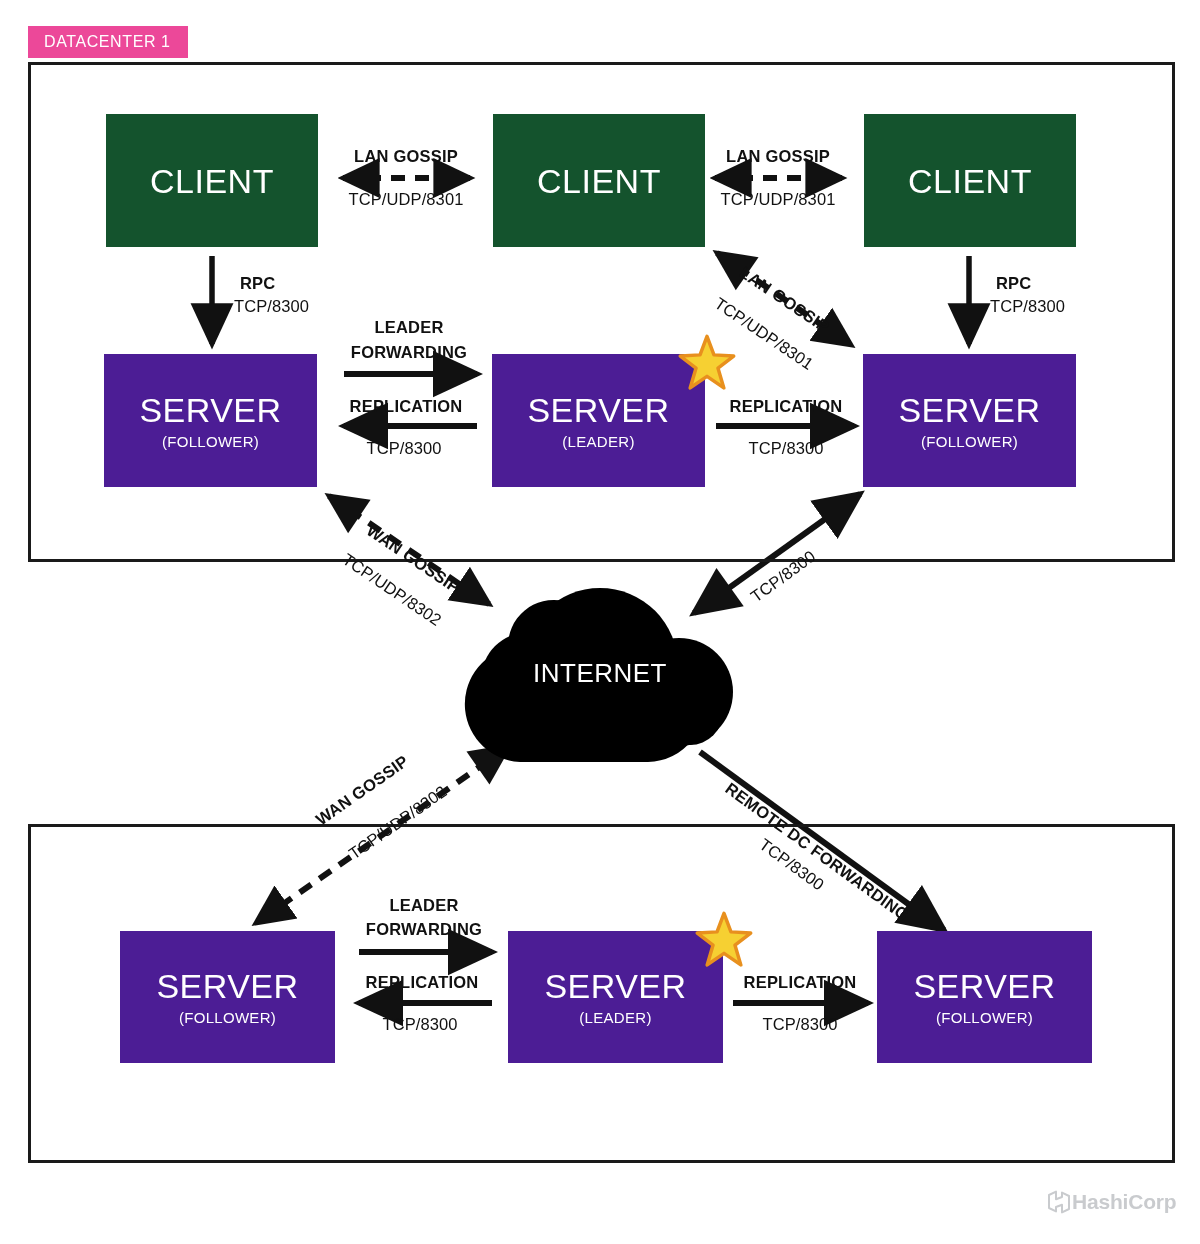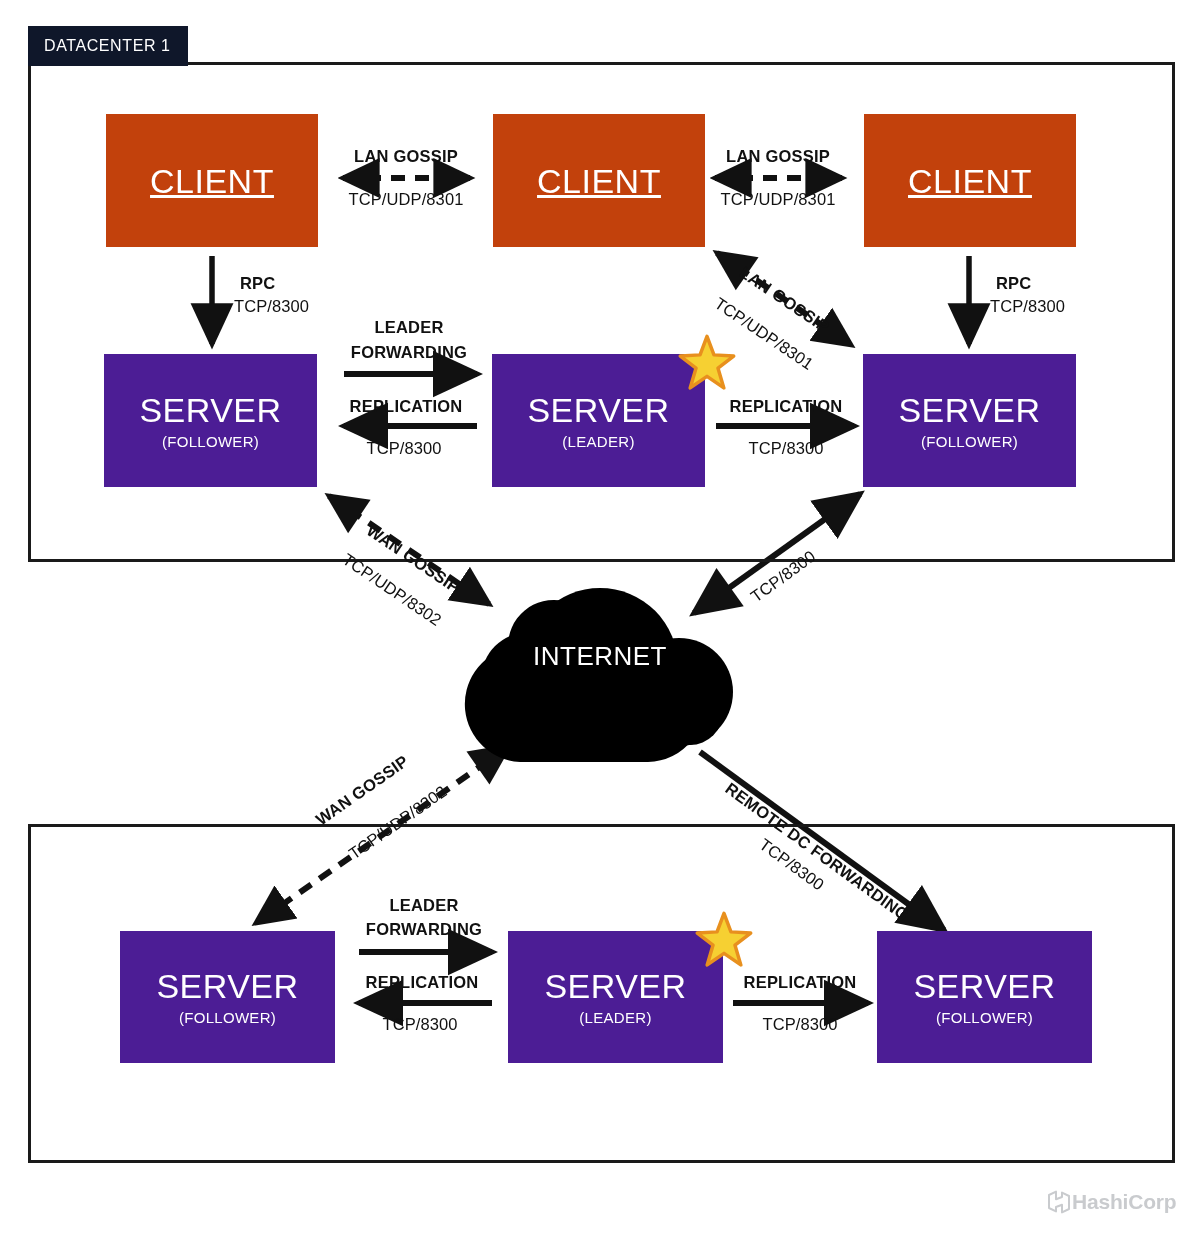--- a/index.html
+++ b/index.html
@@ -24,45 +24,44 @@
     height: 1244px;
   }
   .dc-frame {
     position: absolute;
     border: 3px solid #1a1a1a;
     box-sizing: border-box;
     background: transparent;
   }
   .dc-tab {
     position: absolute;
-    background: #0f172a;
+    background: #ec4899;
     color: #ffffff;
     font-size: 16px;
     font-weight: 400;
     letter-spacing: 0.6px;
     display: flex;
     align-items: center;
     padding: 0 16px;
     box-sizing: border-box;
-    height: 40px;
+    height: 32px;
     z-index: 5;
   }
   .node-box {
     position: absolute;
     box-sizing: border-box;
     display: flex;
     flex-direction: column;
     align-items: center;
     justify-content: center;
     color: #ffffff;
     z-index: 3;
   }
   .node-client {
-    background: #c2410c;
-    text-decoration: underline;
+    background: #14532d;
   }
   .node-server {
     background: #4c1d95;
   }
   .node-title {
     font-size: 34px;
     font-weight: 400;
     letter-spacing: 0.5px;
     line-height: 1;
   }
@@ -290,21 +289,21 @@
     <span>WAN GOSSIP</span>
   </div>
   <div class="lbl lbl-reg rot" style="left:344px; top:549px; transform:rotate(34deg);">
     <span>TCP/UDP/8302</span>
   </div>
 
   <div class="lbl lbl-reg rot" style="left:753px; top:590px; transform:rotate(-36deg);">
     <span>TCP/8300</span>
   </div>
 
-  <div class="cloud-label" style="left:600px; top:656px;">
+  <div class="cloud-label" style="left:600px; top:673px;">
     <span>INTERNET</span>
   </div>
 
   <div class="lbl lbl-bold rot" style="left:318px; top:813px; transform:rotate(-35deg);">
     <span>WAN GOSSIP</span>
   </div>
   <div class="lbl lbl-reg rot" style="left:351px; top:847px; transform:rotate(-35deg);">
     <span>TCP/UDP/8302</span>
   </div>
 

